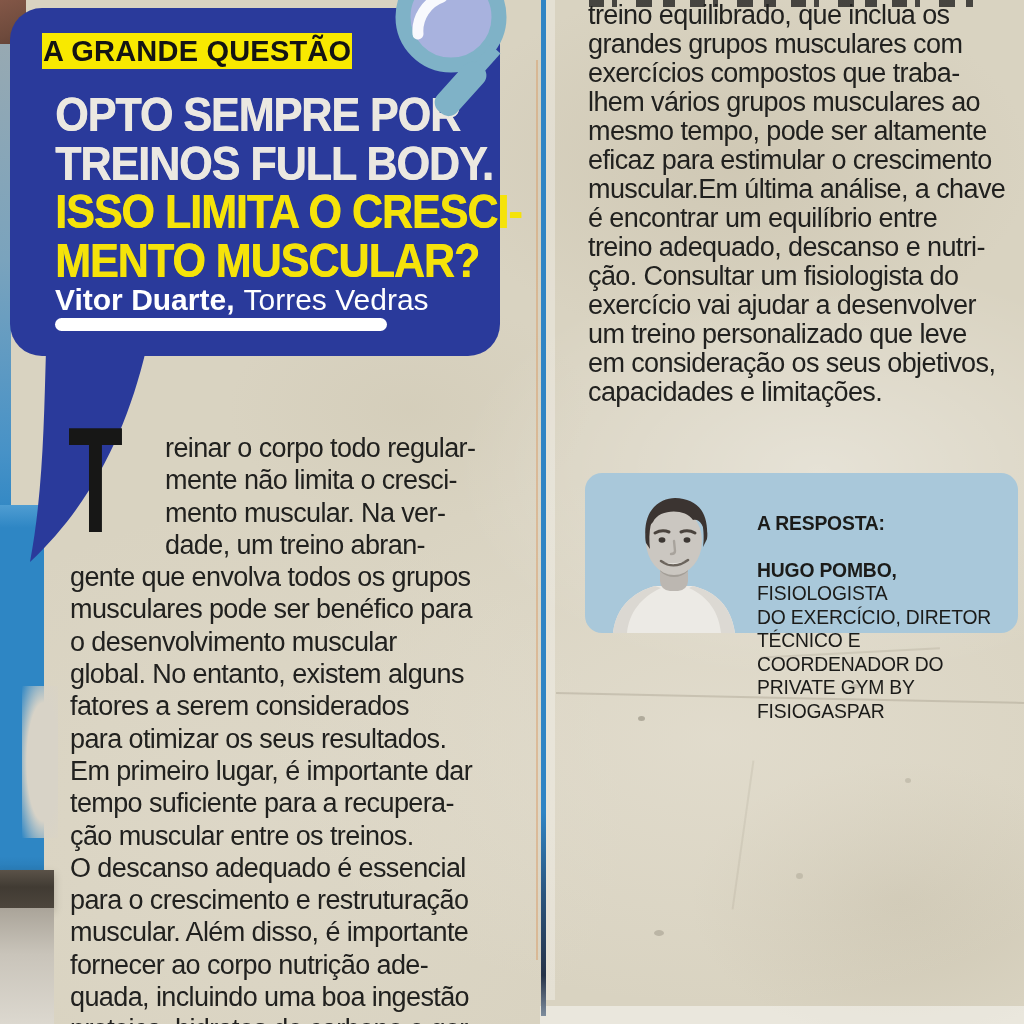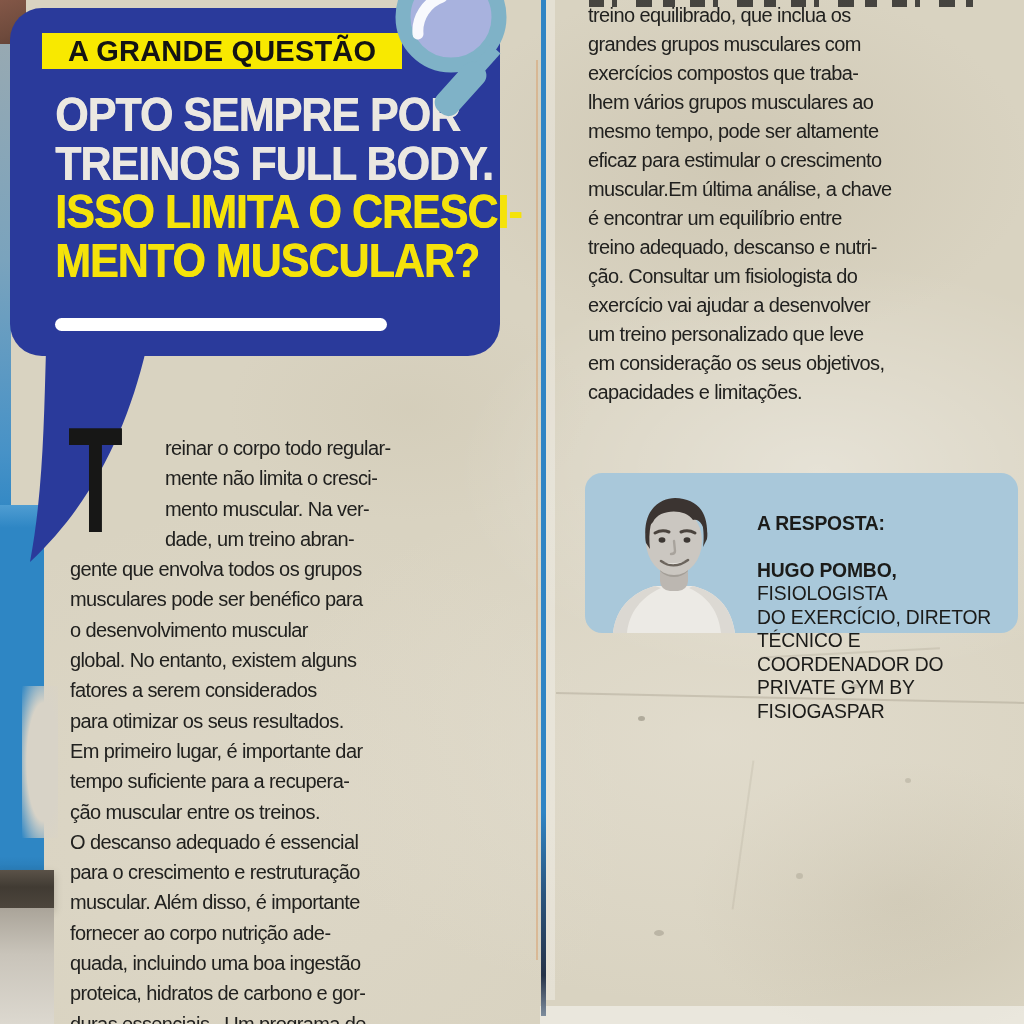--- a/index.html
+++ b/index.html
@@ -38,36 +38,36 @@
   
   .vline{position:absolute;left:541px;top:0;width:4.5px;height:1016px;
     background:linear-gradient(180deg,#2f84c4 0%,#2f84c4 80%,#2b557e 88%,#263349 96%,#7e8d9d 100%);}
   .vline-glow{position:absolute;left:546px;top:0;width:9px;height:1000px;background:rgba(255,255,255,.30);}
   .vline-hair{position:absolute;left:536px;top:60px;width:1.5px;height:900px;background:rgba(214,150,96,.45);}
 
   
   .bubble{position:absolute;left:10px;top:8px;width:490px;height:348px;background:#2a3a9b;border-radius:32px;}
   .bubble-tail{position:absolute;left:26px;top:350px;width:132px;height:218px;}
   .kicker{position:absolute;left:42px;top:33px;background:#f8e900;color:#141414;
-    font-weight:800;font-size:29px;line-height:36px;padding:0 26px;letter-spacing:.2px;white-space:nowrap;}
+    font-weight:800;font-size:29px;line-height:36px;padding:0 1px;letter-spacing:.2px;white-space:nowrap;}
   .headline{position:absolute;left:55px;top:90px;transform:scaleX(.88);transform-origin:left top;
     font-weight:800;font-size:49px;line-height:48.5px;letter-spacing:-1.2px;white-space:pre;
     text-shadow:.6px 0 currentColor;}
   .hl-white{color:#ebe8e1;}
   .hl-yellow{color:#f5e30a;}
   .byline{position:absolute;left:55px;top:283px;color:#fff;font-size:30px;white-space:nowrap;}
   .byline b{font-weight:800;}
   .byline .loc{font-weight:400;margin-left:9px;}
   .divider{position:absolute;left:55px;top:318px;width:332px;height:13px;border-radius:7px;background:#fff;}
 
   
   .magnifier{position:absolute;left:388px;top:-42px;width:170px;height:230px;}
 
   
-  .bodytext{color:#21211f;font-size:20px;letter-spacing:-.6px;white-space:pre;}
+  .bodytext{color:#21211f;font-size:27px;letter-spacing:-.6px;white-space:pre;}
   .leftcol{position:absolute;left:70px;top:434px;width:474px;height:600px;line-height:29.3px;}
   .dropcap-float{float:left;width:95px;height:112px;}
   .dropcap{position:absolute;left:-2px;top:-29px;font-size:150px;line-height:1;font-weight:700;
     color:#171716;transform:scaleX(.60);transform-origin:left top;letter-spacing:0;}
   .rightcol{position:absolute;left:588px;top:1px;width:404px;line-height:29px;}
   .clipped-line{position:absolute;left:589px;top:0;width:384px;height:7px;opacity:.85;
     background:repeating-linear-gradient(90deg,#2c2b29 0 15px,transparent 15px 23px,#2c2b29 23px 28px,
       transparent 28px 47px,#2c2b29 47px 63px,transparent 63px 74px,#2c2b29 74px 86px,transparent 86px 101px);}
 
   
@@ -113,20 +113,23 @@
 
   <div class="kicker">
     <span>A GRANDE QUESTÃO</span>
   </div>
 
   <div class="headline hl-white">OPTO SEMPRE POR
 TREINOS FULL BODY.</div>
   <div class="headline hl-yellow" style="top:187px;">ISSO LIMITA O CRESCI-
 MENTO MUSCULAR?</div>
 
+  <div class="byline">
+    <b>Vitor Duarte,</b><span class="loc">Torres Vedras</span>
+  </div>
   <div class="divider"></div>
 
   <svg class="magnifier" viewBox="0 0 170 230">
     <circle cx="63" cy="59" r="48" fill="#a8b2de" stroke="#7fb2c7" stroke-width="15"></circle>
     <path d="M30,76 A36,36 0 0 1 54,39" stroke="#ffffff" stroke-width="11" fill="none" stroke-linecap="round" opacity=".92"></path>
     <g transform="rotate(42 104 96)">
       <rect x="97" y="90" width="13" height="26" fill="#7fb2c7"></rect>
       <rect x="91" y="112" width="26" height="62" rx="11" fill="#7fb2c7"></rect>
     </g>
   </svg>

